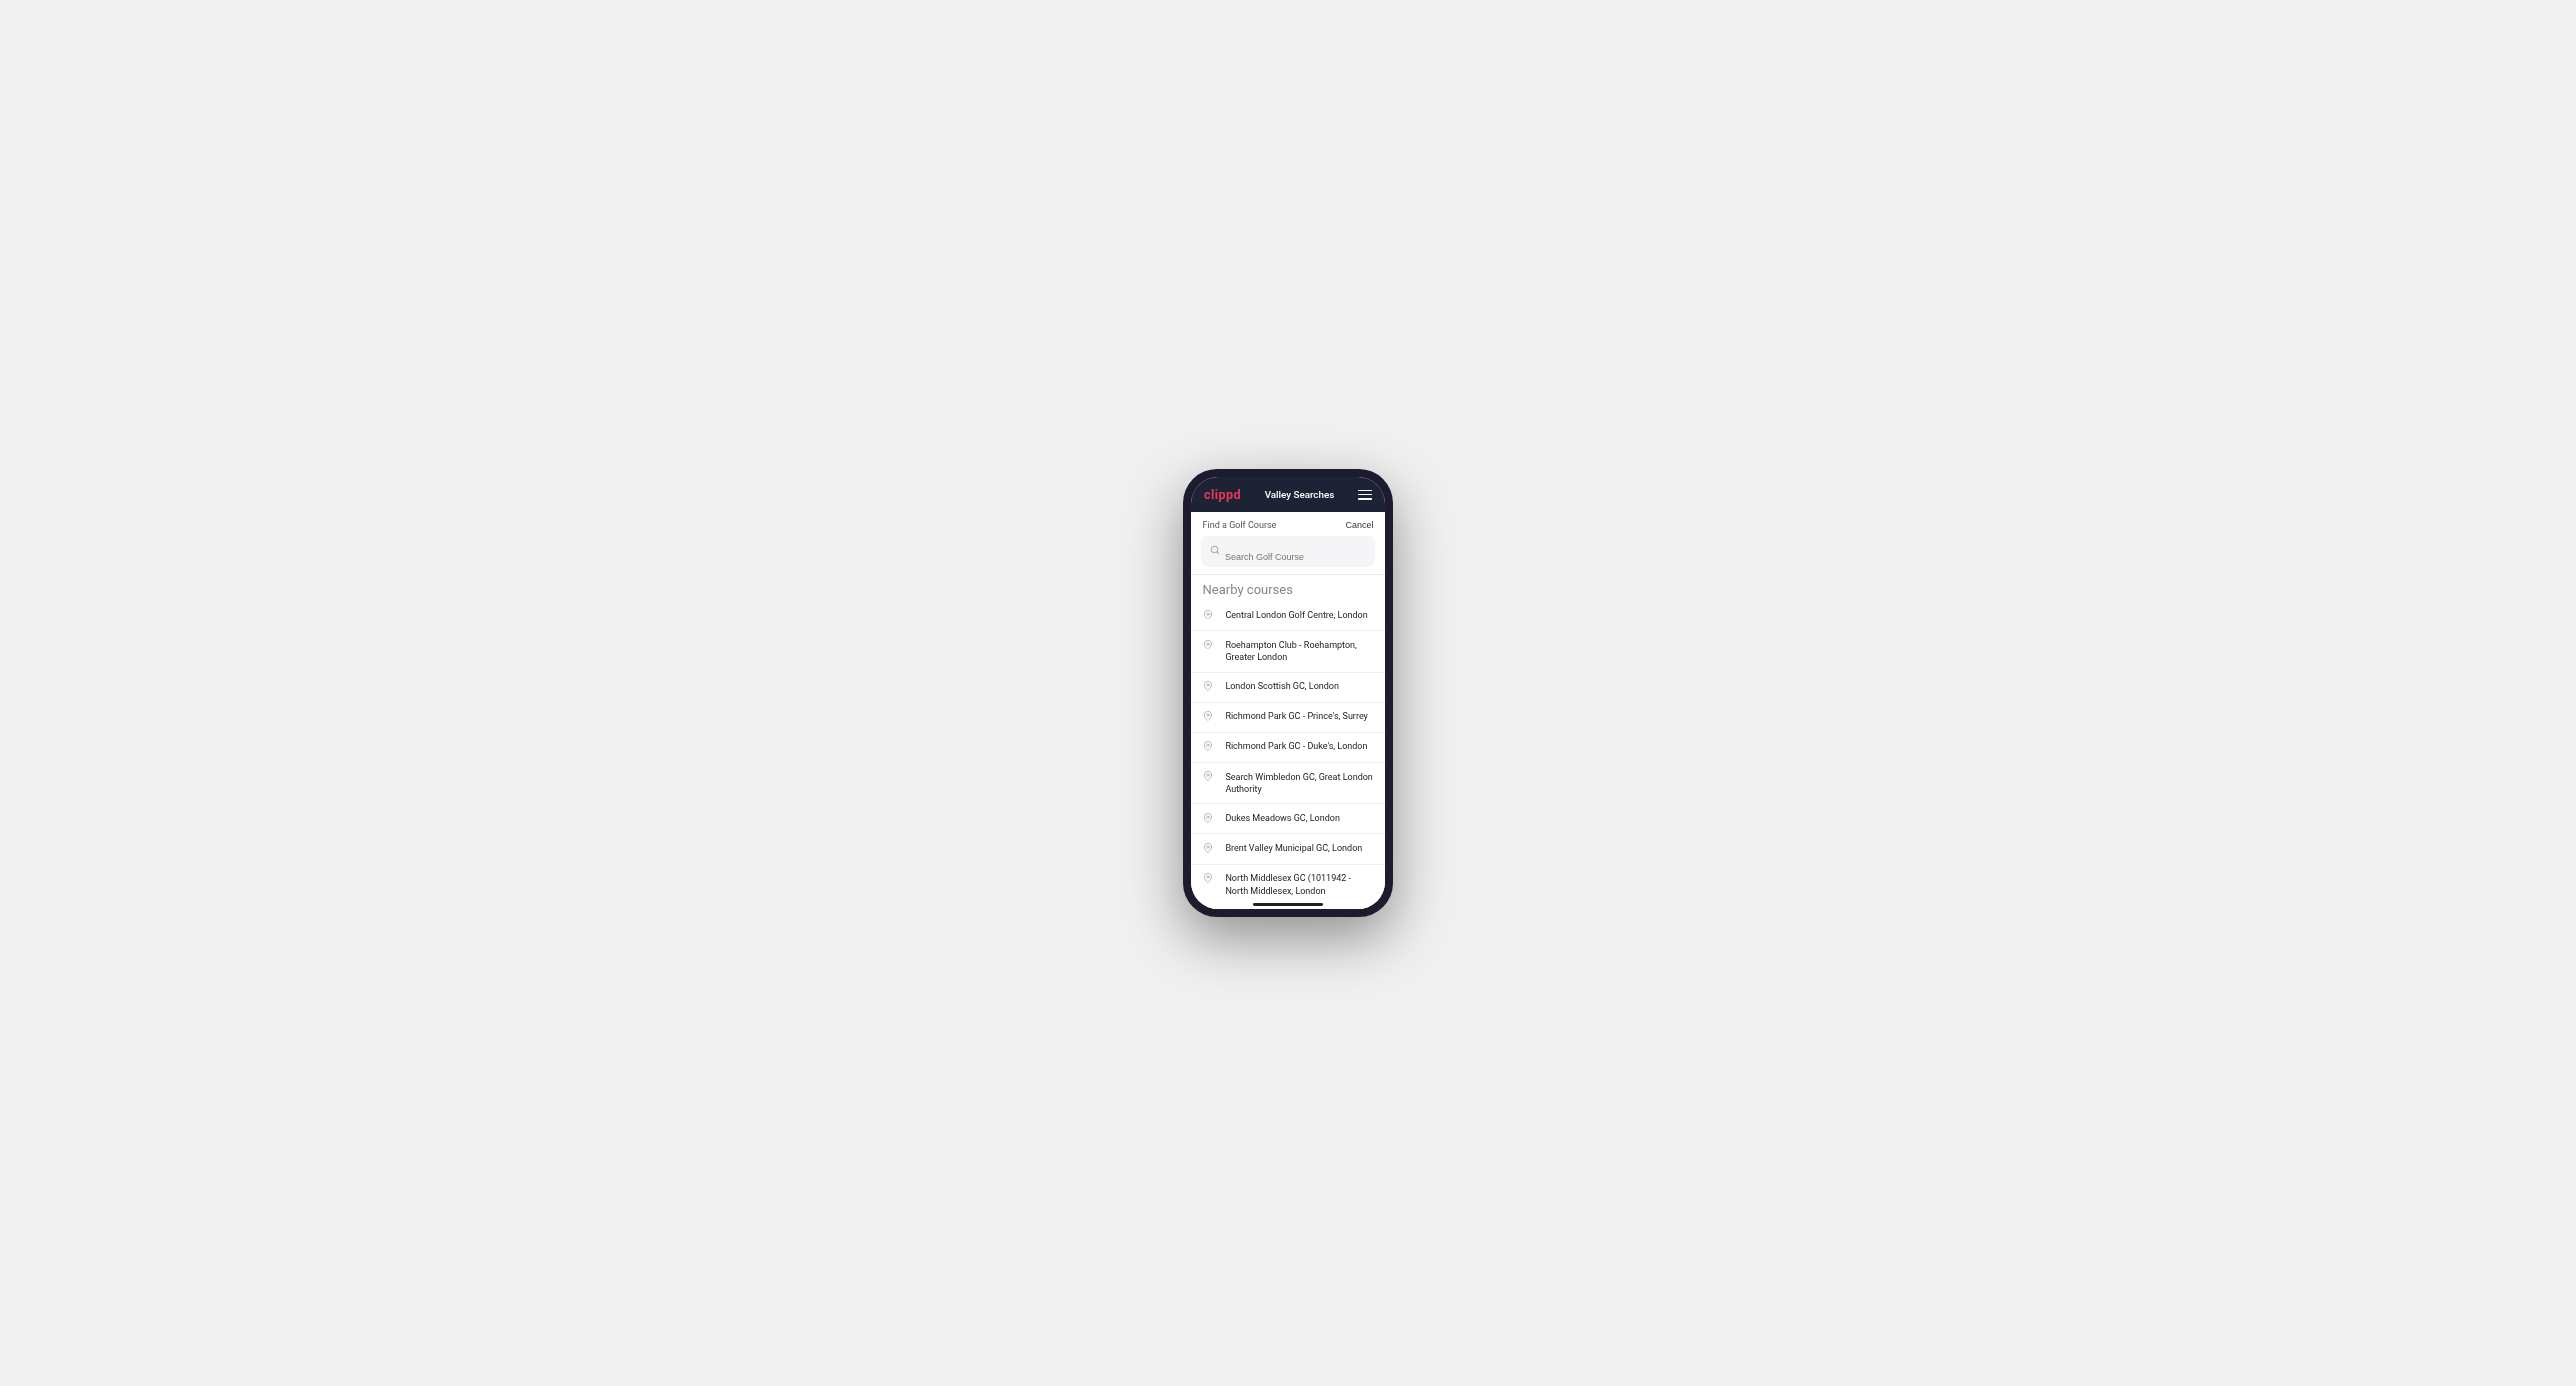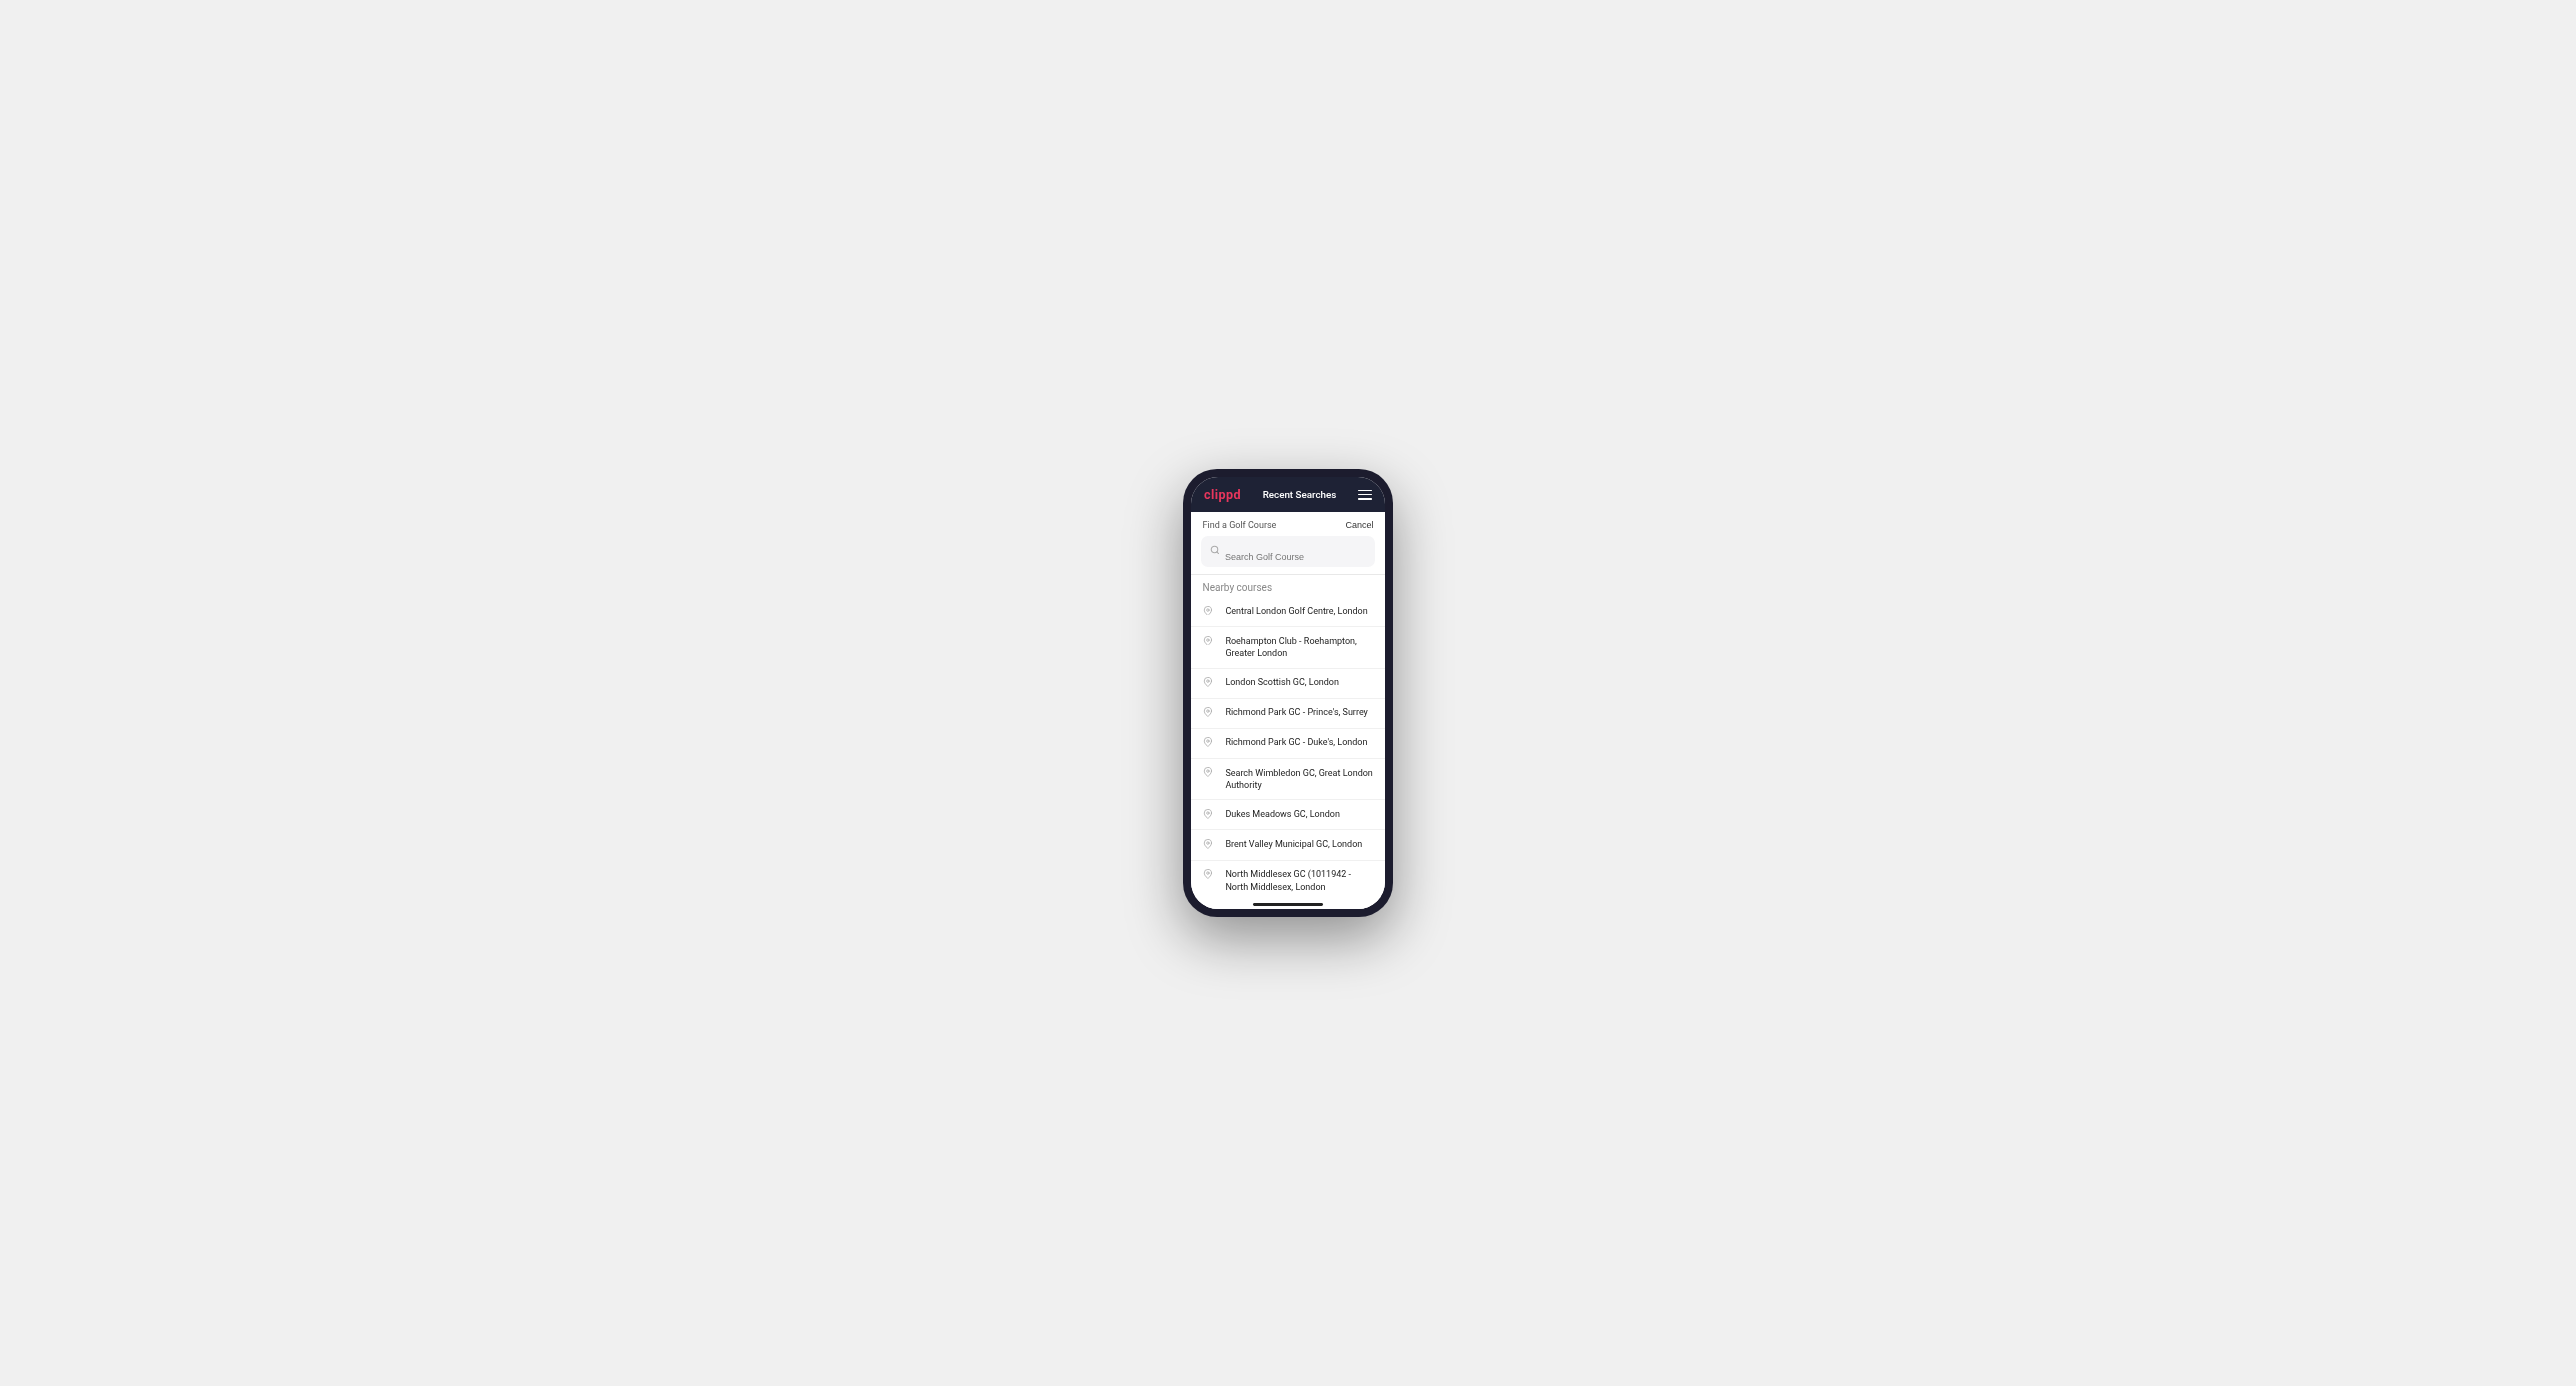--- a/index.html
+++ b/index.html
@@ -141,21 +141,21 @@
       margin: 0 0;
     }
 
     
     .nearby-section {
       flex: 1;
       overflow-y: auto;
     }
 
     .nearby-label {
-      font-size: 10px;
+      font-size: 13px;
       color: #888;
       padding: 7px 11.2px 4.2px 11.2px;
       text-transform: none;
     }
 
     .course-item {
       display: flex;
       align-items: flex-start;
       padding: 7.7px 11.2px;
       gap: 13px;
@@ -196,21 +196,21 @@
     }
   </style>
 </head>
 <body>
 
 <div class="phone-frame">
   <div class="phone-inner">
 
     <div class="nav-bar">
       <span class="nav-logo">clippd</span>
-      <span class="nav-title">Recent Searches</span>
+      <span class="nav-title">Valley Searches</span>
       <div class="nav-menu-icon">
         <span></span>
         <span></span>
         <span></span>
       </div>
     </div>
 
     <div class="content-area">
 
       <div class="find-header">

